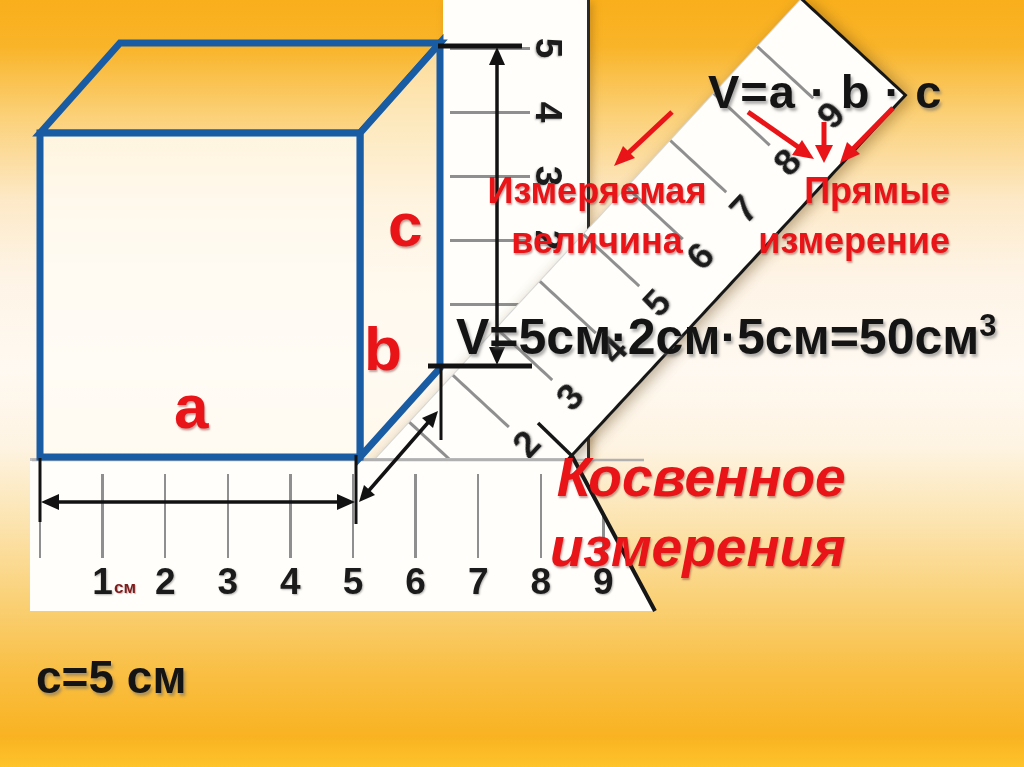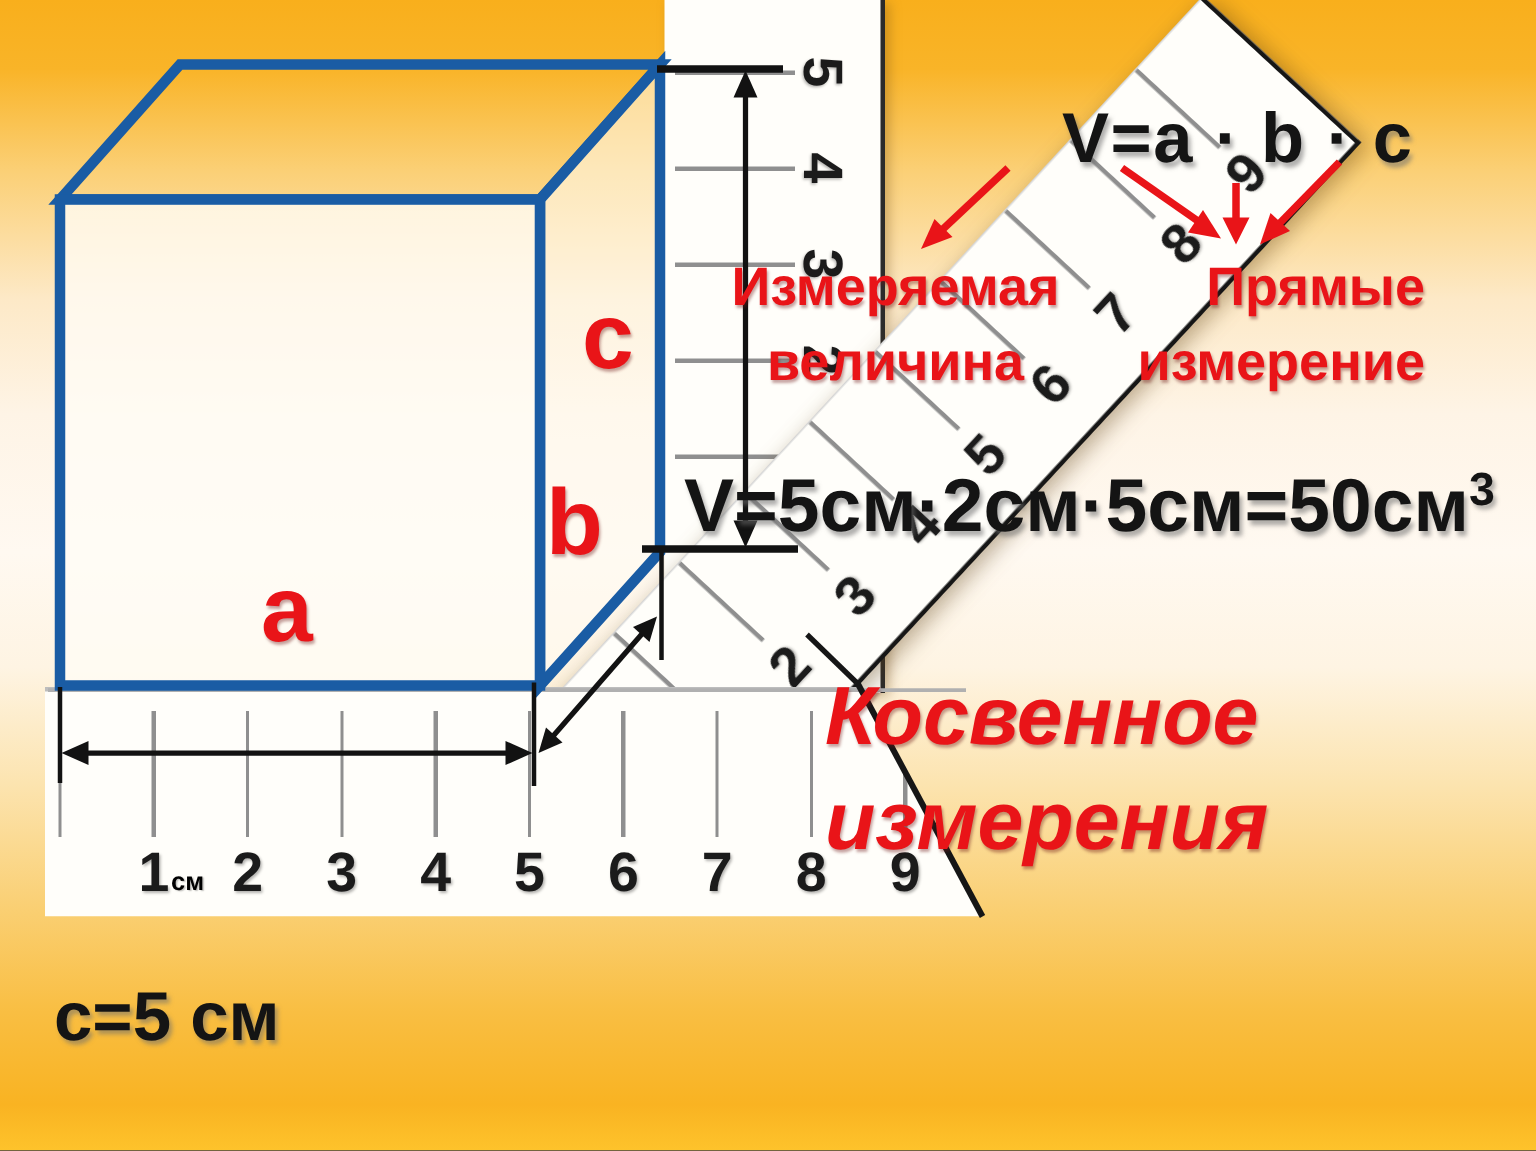--- a/index.html
+++ b/index.html
@@ -33,36 +33,36 @@
     filter:drop-shadow(2px 5px 7px rgba(90,60,15,.4));
   }
   .tick{position:absolute;background:#8f8f8f;width:2.5px;}
   .vtick{position:absolute;background:#8f8f8f;height:2.5px;}
   .rnum{
     position:absolute;color:#1b1b1b;font-weight:bold;font-size:37px;
     width:44px;text-align:center;line-height:42px;
     text-shadow:1px 1px 2px rgba(0,0,0,.3);
   }
   .rnum.rot{transform:rotate(90deg);}
-  .runit{position:absolute;color:#000000;font-weight:bold;font-size:17px;
+  .runit{position:absolute;color:#7f1d1d;font-weight:bold;font-size:17px;
     text-shadow:1px 1px 1px rgba(0,0,0,.25);}
   
   .blacktxt{color:#141414;font-weight:bold;
     text-shadow:2px 3px 3px rgba(110,110,110,.55);}
   .redtxt{color:#E91418;font-weight:bold;
     text-shadow:1px 2px 2px rgba(110,25,25,.4);}
   .top-formula{left:672px;top:64px;font-size:47px;letter-spacing:1px;margin-left:36px;}
   .calc-formula{left:456px;top:308px;font-size:50px;white-space:nowrap;}
   .calc-formula sup{font-size:31px;vertical-align:super;}
   .measured{left:452px;top:166px;width:290px;text-align:center;
     font-size:36px;line-height:50px;}
   .direct{left:700px;top:166px;width:250px;text-align:right;
     font-size:36px;line-height:50px;}
   .indirect{left:550px;top:442px;font-size:55px;line-height:70px;
-    font-style:italic;white-space:nowrap;}
+    font-style:italic;white-space:nowrap;text-align:right;}
   .dim-label{left:36px;font-size:46px;white-space:nowrap;}
   .cube-letter{font-size:62px;line-height:62px;}
   svg.overlay{position:absolute;left:0;top:0;pointer-events:none;}
 </style>
 </head>
 <body>
 
 <div class="stage">
 
   <div class="abs ruler vruler">

